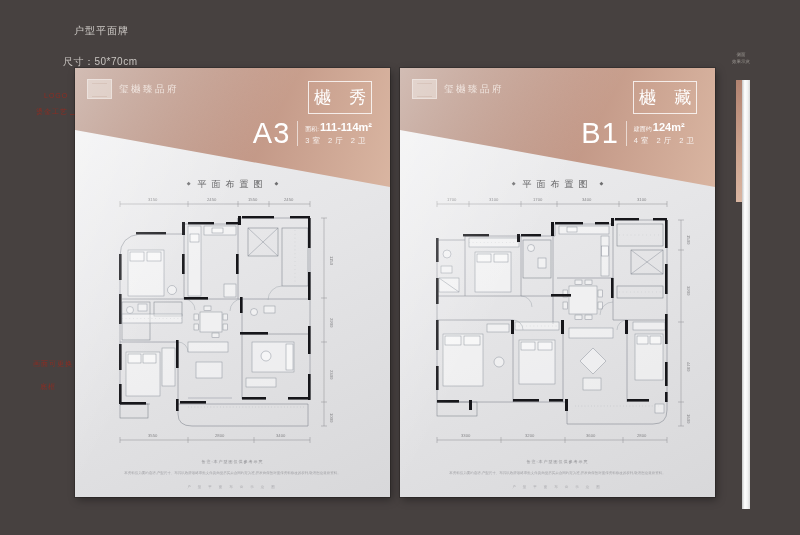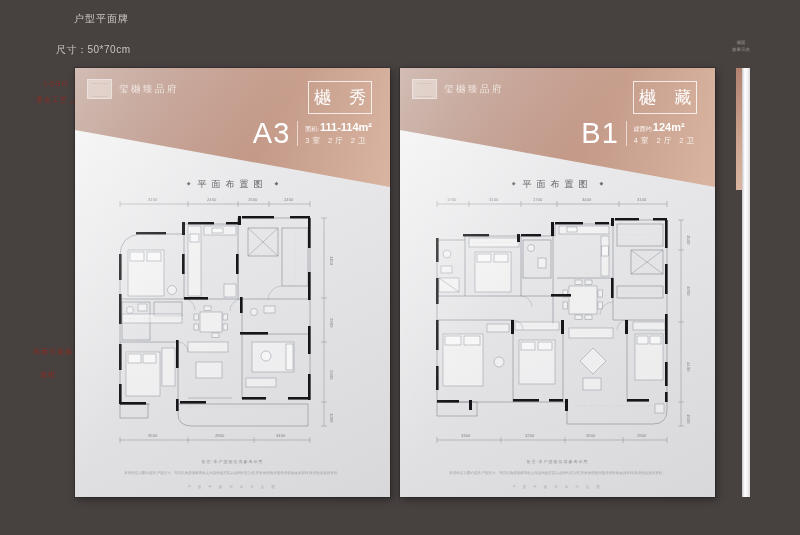--- a/index.html
+++ b/index.html
@@ -2,24 +2,24 @@
 <html><head>
 <meta charset="utf-8">
 <style>
   html,body{margin:0;padding:0;}
   body{
     width:800px;height:535px;overflow:hidden;position:relative;
     background:#474140;
     font-family:"Liberation Sans","DejaVu Sans",sans-serif;
     -webkit-font-smoothing:antialiased;
   }
-  .abs{position:absolute;}
+  .abs{position:absolute;margin-top:12px;}
   
   .sheet-title{left:74px;top:12px;font-size:10px;color:#cfcbc7;letter-spacing:1px;}
-  .sheet-size{left:56px;top:43px;font-size:10px;color:#c9c5c1;letter-spacing:.5px;}
+  .sheet-size{left:63px;top:43px;font-size:10px;color:#c9c5c1;letter-spacing:.5px;}
   
   .rednote{color:#8d2c22;font-size:7px;letter-spacing:1px;line-height:1;}
   .redline{height:1px;background:rgba(150,42,30,.55);}
   
   .panel{
     position:absolute;top:68px;width:315px;height:429px;
     background:linear-gradient(155deg,#f1f1f2 0%,#e6e6e8 45%,#d8d8da 100%);
     box-shadow:0 0 0 1px rgba(0,0,0,.18),2px 3px 8px rgba(0,0,0,.35);
   }
   .panel::after{content:"";position:absolute;inset:0;pointer-events:none;

